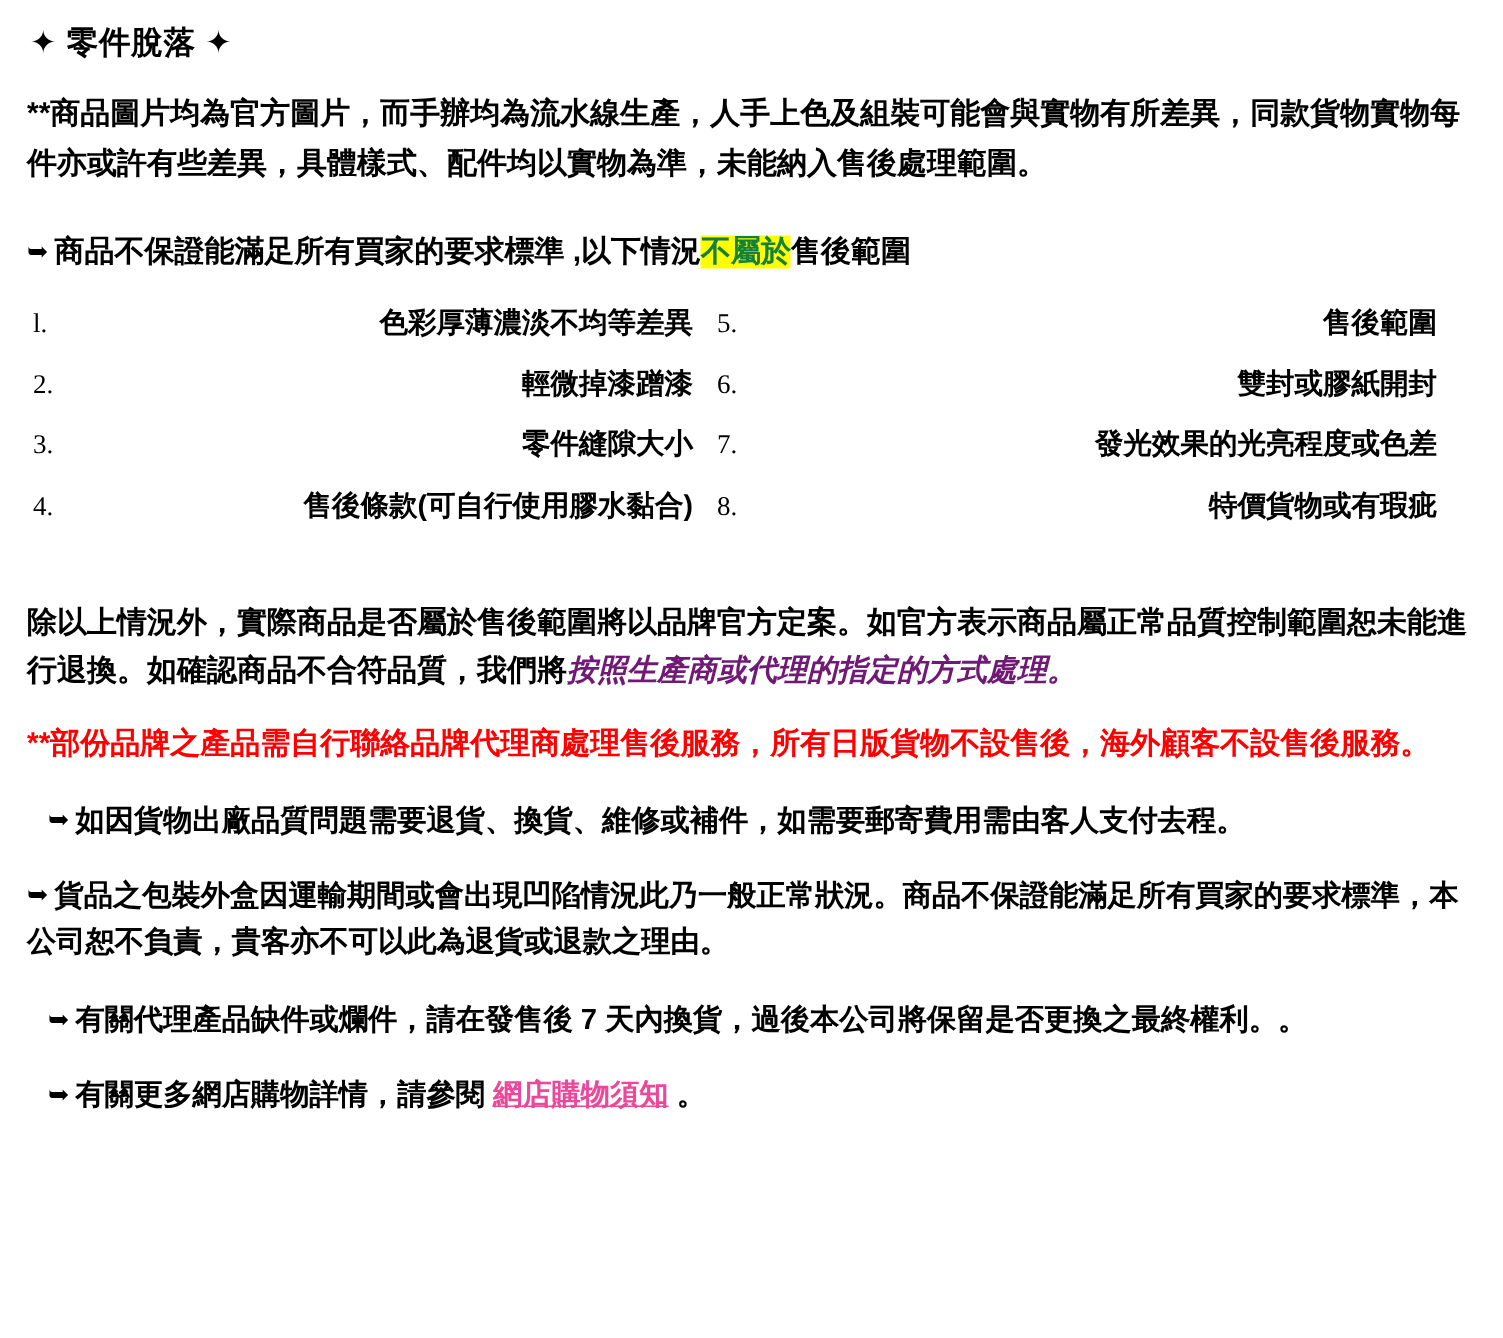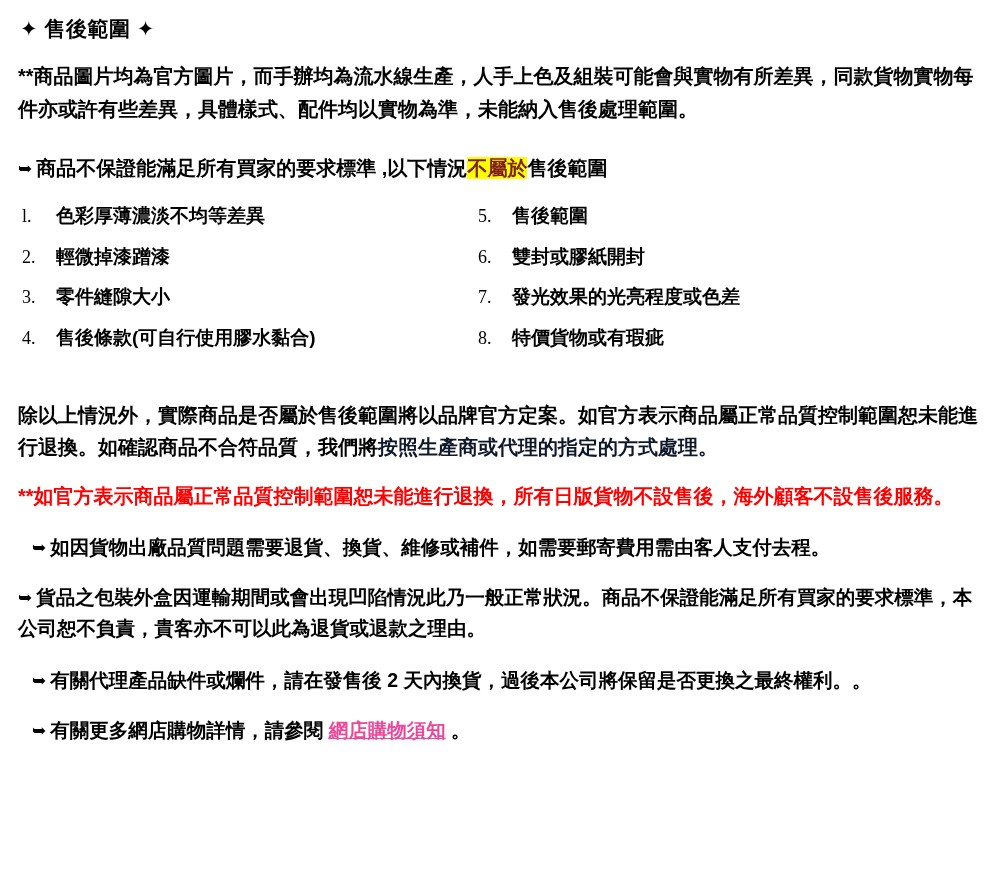--- a/index.html
+++ b/index.html
@@ -40,21 +40,21 @@
     margin: 26px 0 0 2px;
     font-weight: bold;
   }
   .arrow {
     font-size: 17px;
     vertical-align: 1px;
     margin-right: 4px;
   }
   .hl {
     background: #ffff00;
-    color: #7f1d1d;
+    color: #15803d;
     font-weight: bold;
   }
   .lists {
     display: flex;
     margin: 18px 0 0 6px;
     font-size: 19px;
     font-weight: bold;
   }
   .col {
     width: 440px;
@@ -71,30 +71,32 @@
   }
   .li .num {
     width: 34px;
     flex: 0 0 34px;
     font-size: 18px;
     font-family: "Liberation Serif", "DejaVu Serif", serif;
     font-weight: normal;
   }
   .li .txt {
     flex: 1;
+    text-align: right;
   }
   .blocktext {
     font-size: 20px;
     line-height: 1.6;
     font-weight: bold;
     margin: 34px 0 0 2px;
   }
   .grey {
-    color: #0f172a;
+    color: #701a75;
     font-weight: bold;
+    font-style: italic;
   }
   .redpara {
     color: #ff0000;
     font-size: 20px;
     font-weight: bold;
     line-height: 1.55;
     margin: 18px 0 0 2px;
   }
   .note {
     font-size: 19.5px;
@@ -115,21 +117,21 @@
     font-weight: bold;
     line-height: 1.62;
     margin: 20px 0 0 2px;
   }
 </style>
 </head>
 <body>
 
 <div class="page">
 
-  <div class="title">✦ 售後範圍 ✦</div>
+  <div class="title">✦ 零件脫落 ✦</div>
 
   <div class="para">**商品圖片均為官方圖片，而手辦均為流水線生產，人手上色及組裝可能會與實物有所差異，同款貨物實物每件亦或許有些差異，具體樣式、配件均以實物為準，未能納入售後處理範圍。</div>
 
   <div class="arrow-line">
     <span class="arrow">➥</span><span>商品不保證能滿足所有買家的要求標準 ,以下情況</span><span class="hl">不屬於</span><span>售後範圍</span>
   </div>
 
   <div class="lists">
     <div class="col">
       <div class="li">
@@ -166,31 +168,31 @@
         <span class="num">8.</span>
         <span class="txt">特價貨物或有瑕疵</span>
       </div>
     </div>
   </div>
 
   <div class="blocktext">
     <span>除以上情況外，實際商品是否屬於售後範圍將以品牌官方定案。如官方表示商品屬正常品質控制範圍恕未能進行退換。如確認商品不合符品質，我們將</span><span class="grey">按照生產商或代理的指定的方式處理。</span>
   </div>
 
-  <div class="redpara">**如官方表示商品屬正常品質控制範圍恕未能進行退換，所有日版貨物不設售後，海外顧客不設售後服務。</div>
+  <div class="redpara">**部份品牌之產品需自行聯絡品牌代理商處理售後服務，所有日版貨物不設售後，海外顧客不設售後服務。</div>
 
   <div class="note">
     <span class="arrow">➥</span><span class="body">如因貨物出廠品質問題需要退貨、換貨、維修或補件，如需要郵寄費用需由客人支付去程。</span>
   </div>
 
   <div class="indent-block">
     <span class="arrow">➥</span><span class="body">貨品之包裝外盒因運輸期間或會出現凹陷情況此乃一般正常狀況。商品不保證能滿足所有買家的要求標準，本公司恕不負責，貴客亦不可以此為退貨或退款之理由。</span>
   </div>
 
   <div class="note">
-    <span class="arrow">➥</span><span class="body">有關代理產品缺件或爛件，請在發售後 2 天內換貨，過後本公司將保留是否更換之最終權利。。</span>
+    <span class="arrow">➥</span><span class="body">有關代理產品缺件或爛件，請在發售後 7 天內換貨，過後本公司將保留是否更換之最終權利。。</span>
   </div>
 
   <div class="note">
     <span class="arrow">➥</span><span>有關更多網店購物詳情，請參閱 </span><span class="link">網店購物須知</span><span> 。</span>
   </div>
 
 </div>
 
 </body></html>

